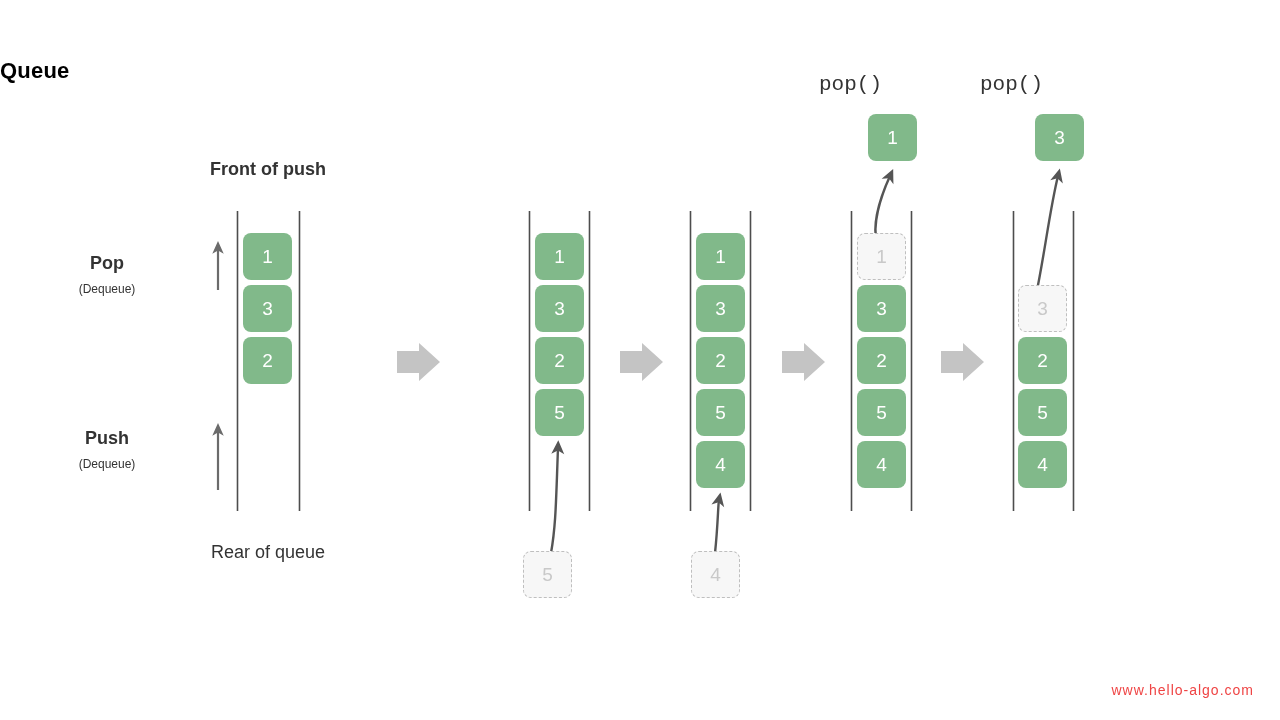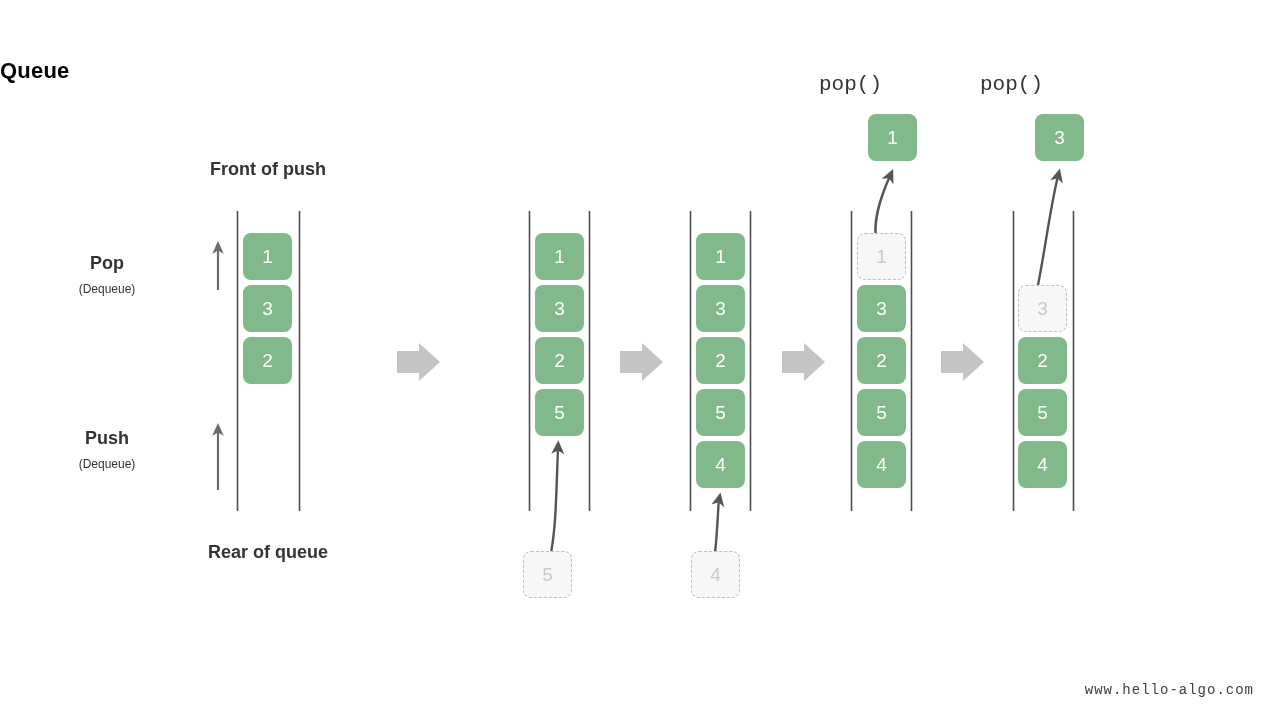--- a/index.html
+++ b/index.html
@@ -36,21 +36,21 @@
     left: 0; top: 159px; width: 536px;
     text-align: center;
     font-size: 18px;
     font-weight: bold;
     color: #333333;
   }
   .lbl-rear {
     left: 0; top: 542px; width: 536px;
     text-align: center;
     font-size: 18px;
-    font-weight: bold;
+    font-weight: normal;
     color: #333333;
   }
   .side-label {
     width: 190px;
     text-align: center;
     color: #333333;
   }
   .side-label .l1 {
     font-size: 18px;
     font-weight: bold;
@@ -90,23 +90,23 @@
     font-family: Liberation Mono, monospace;
     font-size: 21px;
     color: #333333;
     white-space: pre;
     margin-top: 12px;
   }
   .op-label .argnum { color: #4a9c4e; font-weight: bold; }
 
   .watermark {
     right: 26px; bottom: 22px;
-    font-family: Liberation Mono, monospace;
+    font-family: Liberation Sans, sans-serif;
     font-size: 14px;
-    color: #404040;
+    color: #ef4444;
     letter-spacing: 1px;
   }
 
   svg.overlay {
     position: absolute;
     left: 0; top: 0;
     width: 1280px;
     height: 720px;
     pointer-events: none;
   }

